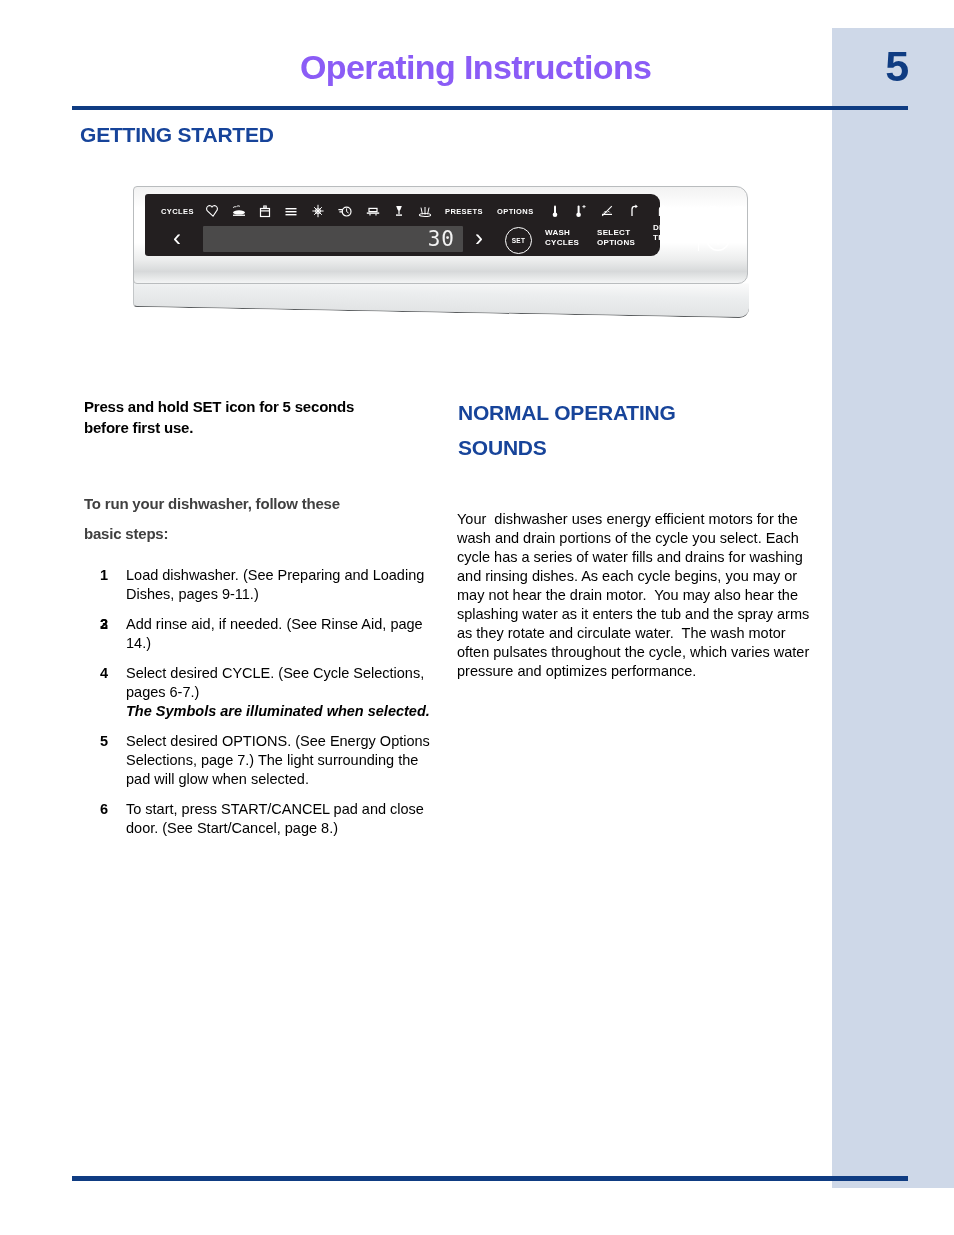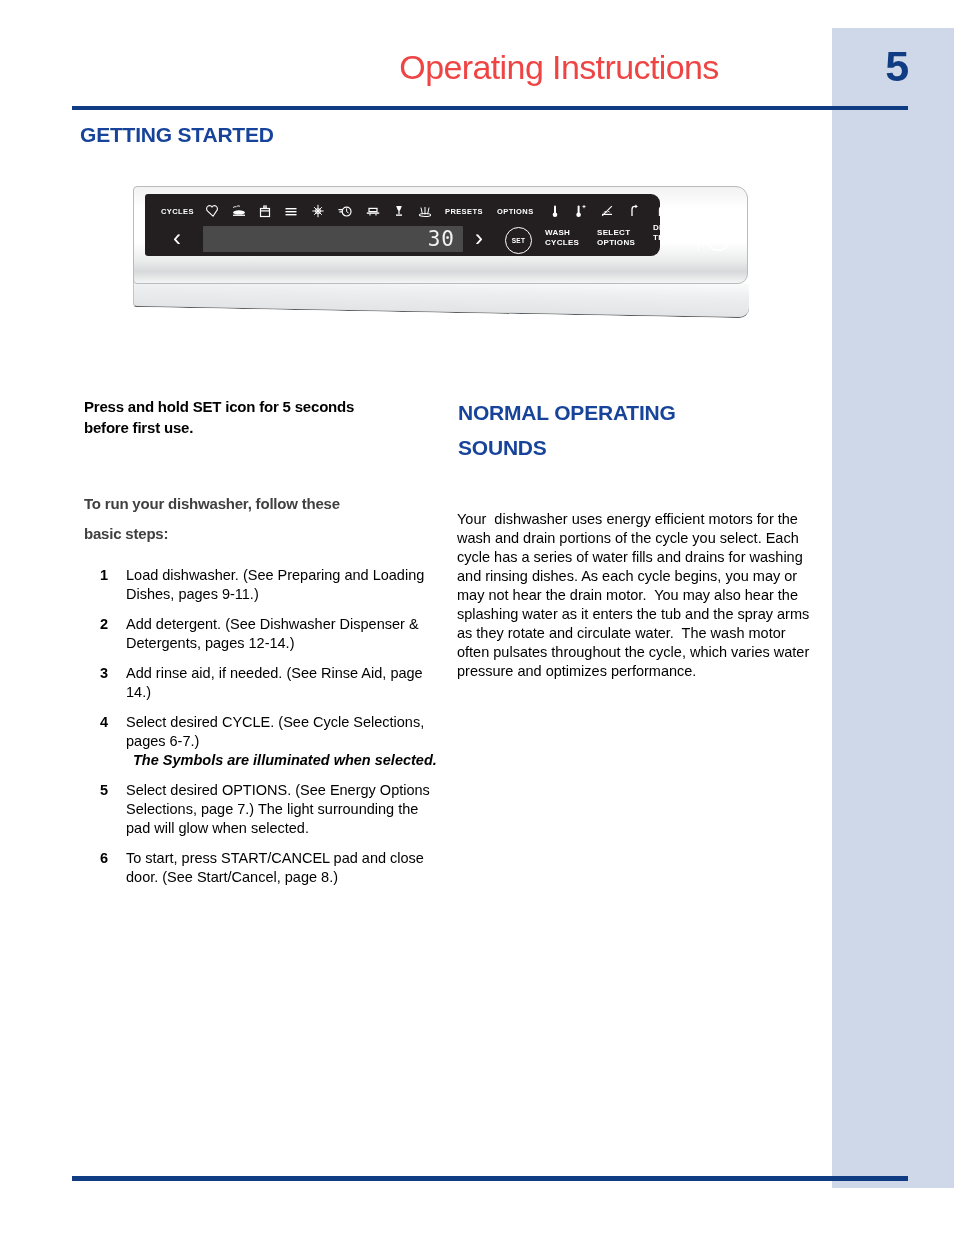--- a/index.html
+++ b/index.html
@@ -33,24 +33,24 @@
     font-size: 43px;
     font-weight: bold;
     color: #0f3c82;
     letter-spacing: -0.5px;
   }
   .header-title {
     position: absolute;
     left: 300px;
     top: 48px;
     width: 518px;
-    text-align: center;
+    text-align: left;
     font-size: 34px;
-    font-weight: normal;
-    color: #ef4444;
+    font-weight: bold;
+    color: #8b5cf6;
     letter-spacing: -0.6px;
   }
   .rule-top {
     position: absolute;
     left: 72px;
     top: 106px;
     width: 836px;
     height: 4px;
     background: #0f3c82;
   }
@@ -251,21 +251,20 @@
     left: 6px; top: 0;
     width: 18px;
     text-align: right;
     font-weight: bold;
     font-size: 14.5px;
   }
   .step-em {
     display: block;
     font-weight: bold;
     font-style: italic;
-    margin-left: 7px;
   }
   .sounds-body {
     position: absolute;
     left: 457px; top: 494px;
     width: 360px;
     font-size: 14.5px;
     color: #000000;
     line-height: 19px;
     white-space: pre-wrap;
     margin-top: 16px;
@@ -476,20 +475,20 @@
   <div>before first use.</div>
 </div>
 
 <div class="steps-intro">
   <div>To run your dishwasher, follow these</div>
   <div>basic steps:</div>
 </div>
 
 <div class="steps" id="steps-list">
     <div class="step"><span class="step-num">1</span><span>Load dishwasher. (See Preparing and Loading Dishes, pages 9-11.)</span></div>
-    <div class="step"><span class="step-num">2</span><span>Add detergent. (See Dishwasher Dispenser &amp; Detergents, pages 12-14.)</span></div>
+    <div class="step"><span class="step-num">2</span></div>
     <div class="step"><span class="step-num">3</span><span>Add rinse aid, if needed. (See Rinse Aid, page 14.)</span></div>
     <div class="step"><span class="step-num">4</span><span>Select desired CYCLE. (See Cycle Selections, pages 6-7.)</span><span class="step-em">The Symbols are illuminated when selected.</span></div>
     <div class="step"><span class="step-num">5</span><span>Select desired OPTIONS. (See Energy Options Selections, page 7.) The light surrounding the pad will glow when selected.</span></div>
     <div class="step"><span class="step-num">6</span><span>To start, press START/CANCEL pad and close door. (See Start/Cancel, page 8.)</span></div>
   </div>
 
 <div class="sounds-body">Your  dishwasher uses energy efficient motors for the wash and drain portions of the cycle you select. Each cycle has a series of water fills and drains for washing and rinsing dishes. As each cycle begins, you may or may not hear the drain motor.  You may also hear the splashing water as it enters the tub and the spray arms as they rotate and circulate water.  The wash motor often pulsates throughout the cycle, which varies water pressure and optimizes performance.</div>
 
 </body></html>

